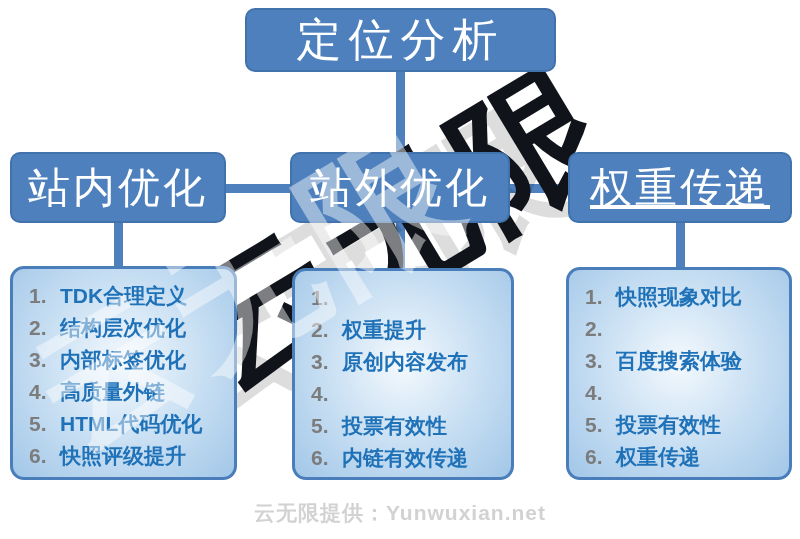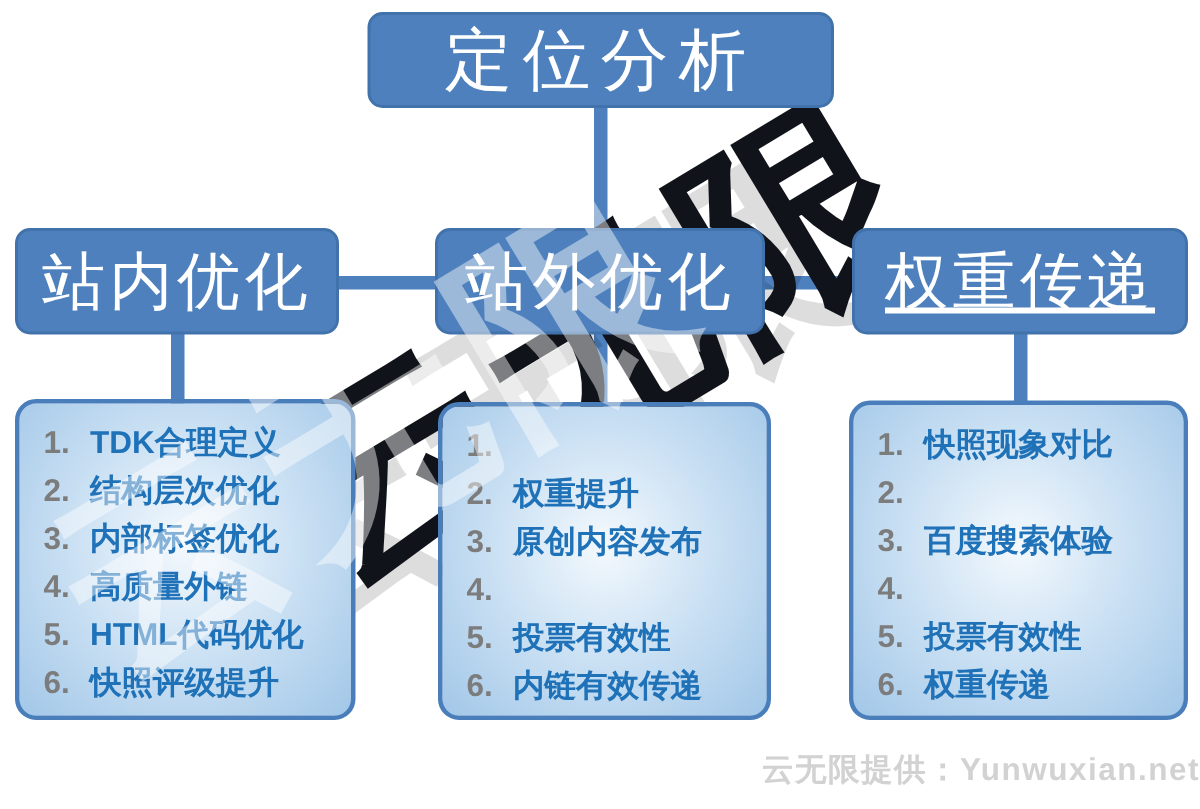--- a/index.html
+++ b/index.html
@@ -38,21 +38,21 @@
     padding:11px 6px 6px 16px;
   }
   .panel1{left:10px;top:266px;width:227px;height:214px;}
   .panel2{left:292px;top:268px;width:222px;height:212px;}
   .panel3{left:566px;top:267px;width:226px;height:213px;}
   .row{display:flex;align-items:baseline;font-weight:bold;font-size:21px;line-height:32px;white-space:nowrap;}
   .num{color:#7c7c7c;flex:none;width:31px;}
   .txt{color:#1f72b8;}
   
   .footer{
-    position:absolute;left:0;right:0;top:499px;text-align:right;
+    position:absolute;left:0;right:0;top:499px;text-align:center;
     font-size:21px;font-weight:bold;color:#d2d2d2;z-index:6;letter-spacing:1px;
   }
 </style>
 </head>
 <body>
 
 <div class="stage">
 
   <div class="line" style="left:396px;top:70px;width:9px;height:86px;"></div>
   <div class="line" style="left:224px;top:184px;width:68px;height:9px;"></div>

